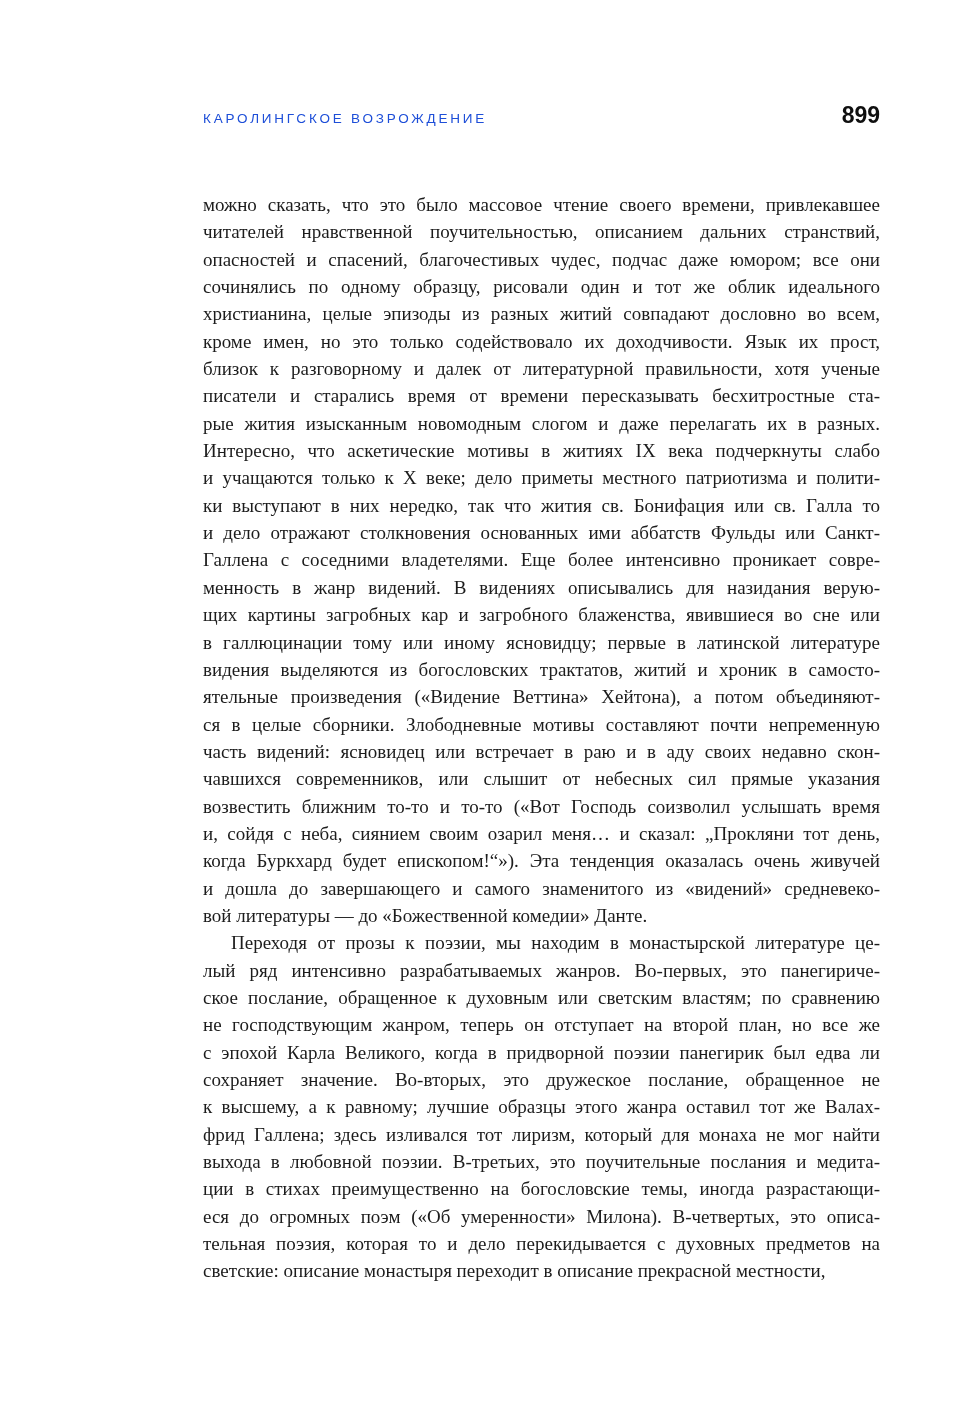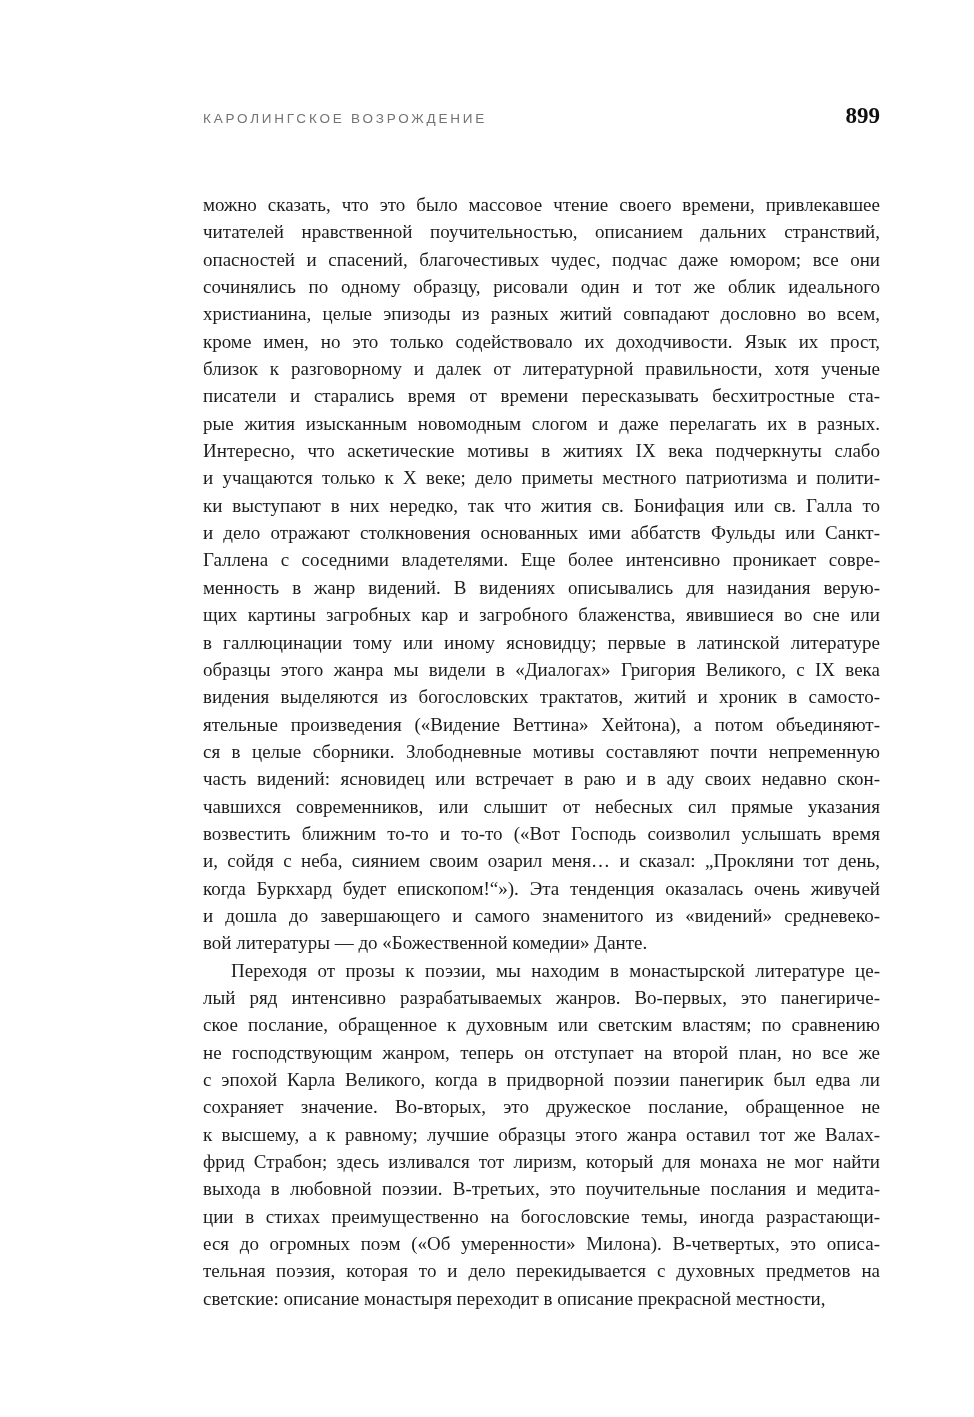--- a/index.html
+++ b/index.html
@@ -17,26 +17,26 @@
     top: 104px;
     width: 677px;
     display: flex;
     justify-content: space-between;
     align-items: baseline;
   }
   .running-header {
     font-family: "Liberation Sans", sans-serif;
     font-size: 13.5px;
     letter-spacing: 2.8px;
-    color: #737373;
+    color: #1d4ed8;
     text-transform: uppercase;
     white-space: nowrap;
   }
   .page-number {
-    font-family: Liberation Serif, serif;
+    font-family: Liberation Sans, sans-serif;
     font-size: 23px;
     font-weight: 700;
     color: #0f0f0f;
     line-height: 1;
     text-align: center;
   }
   .text-block {
     position: absolute;
     left: 203px;
     top: 191px;
@@ -72,38 +72,37 @@
       <div class="text-line">писатели и старались время от времени пересказывать бесхитростные ста-</div>
       <div class="text-line">рые жития изысканным новомодным слогом и даже перелагать их в разных.</div>
       <div class="text-line">Интересно, что аскетические мотивы в житиях IX века подчеркнуты слабо</div>
       <div class="text-line">и учащаются только к X веке; дело приметы местного патриотизма и полити-</div>
       <div class="text-line">ки выступают в них нередко, так что жития св. Бонифация или св. Галла то</div>
       <div class="text-line">и дело отражают столкновения основанных ими аббатств Фульды или Санкт-</div>
       <div class="text-line">Галлена с соседними владетелями. Еще более интенсивно проникает совре-</div>
       <div class="text-line">менность в жанр видений. В видениях описывались для назидания верую-</div>
       <div class="text-line">щих картины загробных кар и загробного блаженства, явившиеся во сне или</div>
       <div class="text-line">в галлюцинации тому или иному ясновидцу; первые в латинской литературе</div>
-      <div class="text-line">образцы этого жанра мы видели в «Диалогах» Григория Великого, с IX века</div>
       <div class="text-line">видения выделяются из богословских трактатов, житий и хроник в самосто-</div>
       <div class="text-line">ятельные произведения («Видение Веттина» Хейтона), а потом объединяют-</div>
       <div class="text-line">ся в целые сборники. Злободневные мотивы составляют почти непременную</div>
       <div class="text-line">часть видений: ясновидец или встречает в раю и в аду своих недавно скон-</div>
       <div class="text-line">чавшихся современников, или слышит от небесных сил прямые указания</div>
       <div class="text-line">возвестить ближним то-то и то-то («Вот Господь соизволил услышать время</div>
       <div class="text-line">и, сойдя с неба, сиянием своим озарил меня… и сказал: „Прокляни тот день,</div>
       <div class="text-line">когда Буркхард будет епископом!“»). Эта тенденция оказалась очень живучей</div>
       <div class="text-line">и дошла до завершающего и самого знаменитого из «видений» средневеко-</div>
       <div class="text-line para-end">вой литературы — до «Божественной комедии» Данте.</div>
       <div class="text-line indent">Переходя от прозы к поэзии, мы находим в монастырской литературе це-</div>
       <div class="text-line">лый ряд интенсивно разрабатываемых жанров. Во-первых, это панегириче-</div>
       <div class="text-line">ское послание, обращенное к духовным или светским властям; по сравнению</div>
       <div class="text-line">не господствующим жанром, теперь он отступает на второй план, но все же</div>
       <div class="text-line">с эпохой Карла Великого, когда в придворной поэзии панегирик был едва ли</div>
       <div class="text-line">сохраняет значение. Во-вторых, это дружеское послание, обращенное не</div>
       <div class="text-line">к высшему, а к равному; лучшие образцы этого жанра оставил тот же Валах-</div>
-      <div class="text-line">фрид Страбон; здесь изливался тот лиризм, который для монаха не мог найти</div>
+      <div class="text-line">фрид Галлена; здесь изливался тот лиризм, который для монаха не мог найти</div>
       <div class="text-line">выхода в любовной поэзии. В-третьих, это поучительные послания и медита-</div>
       <div class="text-line">ции в стихах преимущественно на богословские темы, иногда разрастающи-</div>
       <div class="text-line">еся до огромных поэм («Об умеренности» Милона). В-четвертых, это описа-</div>
       <div class="text-line">тельная поэзия, которая то и дело перекидывается с духовных предметов на</div>
       <div class="text-line para-end">светские: описание монастыря переходит в описание прекрасной местности,</div>
     </div>
 </div>
 
 </body></html>

